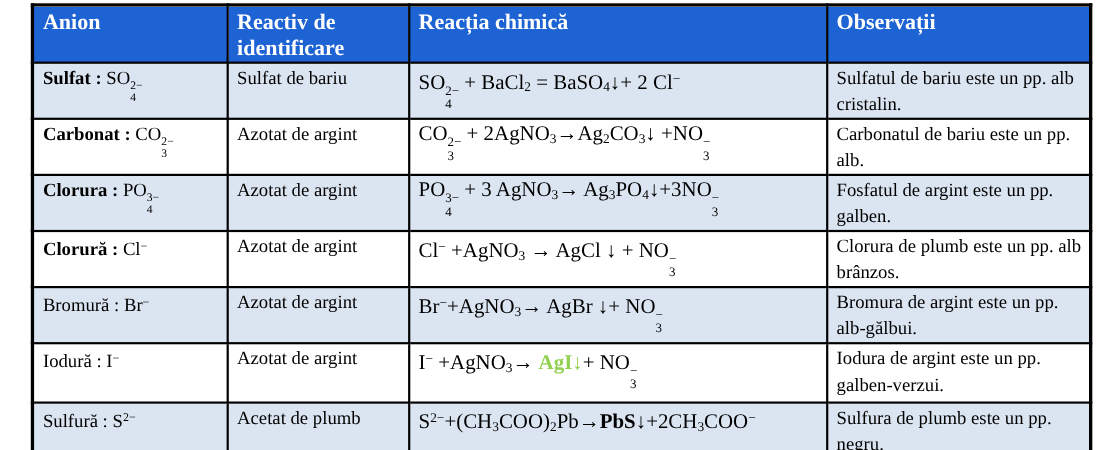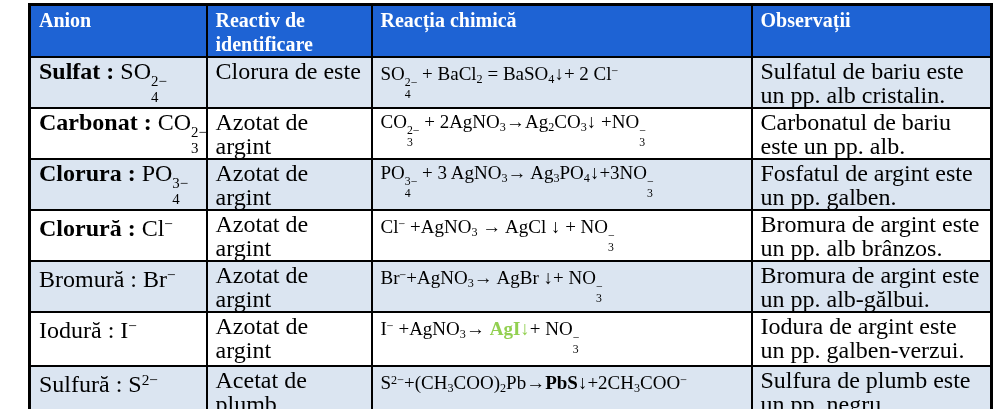--- a/index.html
+++ b/index.html
@@ -32,21 +32,21 @@
   th{
     background:var(--header-bg);
     color:var(--header-text);
     font-weight:bold;
     font-size:20px;
     line-height:24px;
     height:52px;
     padding:2px 6px 0 8px;
   }
   td{
-    font-size:24px;
+    font-size:17px;
     line-height:24px;
     padding:1px 6px 0 8px;
   }
   tr.data-row{height:49px;}
   tr.data-row:nth-child(6){height:54px;}
   tr.data-row:nth-child(7){height:51px;}
   tr.shaded td{background:var(--stripe-bg);}
   tr.plain td{background:var(--white-bg);}
   .reaction-cell{white-space:nowrap;font-size:19px;}
   .anion-cell{white-space:nowrap;}
@@ -84,21 +84,21 @@
         <th>Reacția chimică</th>
         <th>Observații</th>
       </tr>
     </thead>
     <tbody id="table-body">
         <tr class="data-row shaded">
     <td class="anion-cell"><span class="bold">Sulfat : </span><span>SO</span><span class="stk">
               <span>2−</span>
               <span>4</span>
             </span></td>
-    <td class="reagent-cell">Clorura de este</td>
+    <td class="reagent-cell">Sulfat de bariu</td>
     <td class="reaction-cell"><span>SO</span><span class="stk">
               <span>2−</span>
               <span>4</span>
             </span><span> + BaCl</span><span class="sb">2</span><span> = BaSO</span><span class="sb">4</span><span>↓+ 2 Cl</span><span class="sp">−</span></td>
     <td class="observation-cell">Sulfatul de bariu este un pp. alb cristalin.</td>
   </tr>
         <tr class="data-row plain">
     <td class="anion-cell"><span class="bold">Carbonat : </span><span>CO</span><span class="stk">
               <span>2−</span>
               <span>3</span>
@@ -128,21 +128,21 @@
             </span></td>
     <td class="observation-cell">Fosfatul de argint este un pp. galben.</td>
   </tr>
         <tr class="data-row plain">
     <td class="anion-cell"><span class="bold">Clorură : </span><span>Cl</span><span class="sp">−</span></td>
     <td class="reagent-cell">Azotat de argint</td>
     <td class="reaction-cell"><span>Cl</span><span class="sp">−</span><span> +AgNO</span><span class="sb">3</span><span> → AgCl ↓ + NO</span><span class="stk">
               <span>−</span>
               <span>3</span>
             </span></td>
-    <td class="observation-cell">Bromura de argint este un pp. alb brânzos.</td>
+    <td class="observation-cell">Clorura de plumb este un pp. alb brânzos.</td>
   </tr>
         <tr class="data-row shaded">
     <td class="anion-cell"><span>Bromură : </span><span>Br</span><span class="sp">−</span></td>
     <td class="reagent-cell">Azotat de argint</td>
     <td class="reaction-cell"><span> Br</span><span class="sp">−</span><span>+AgNO</span><span class="sb">3</span><span>→ AgBr ↓+ NO</span><span class="stk">
               <span>−</span>
               <span>3</span>
             </span></td>
     <td class="observation-cell">Bromura de argint este un pp. alb-gălbui.</td>
   </tr>

